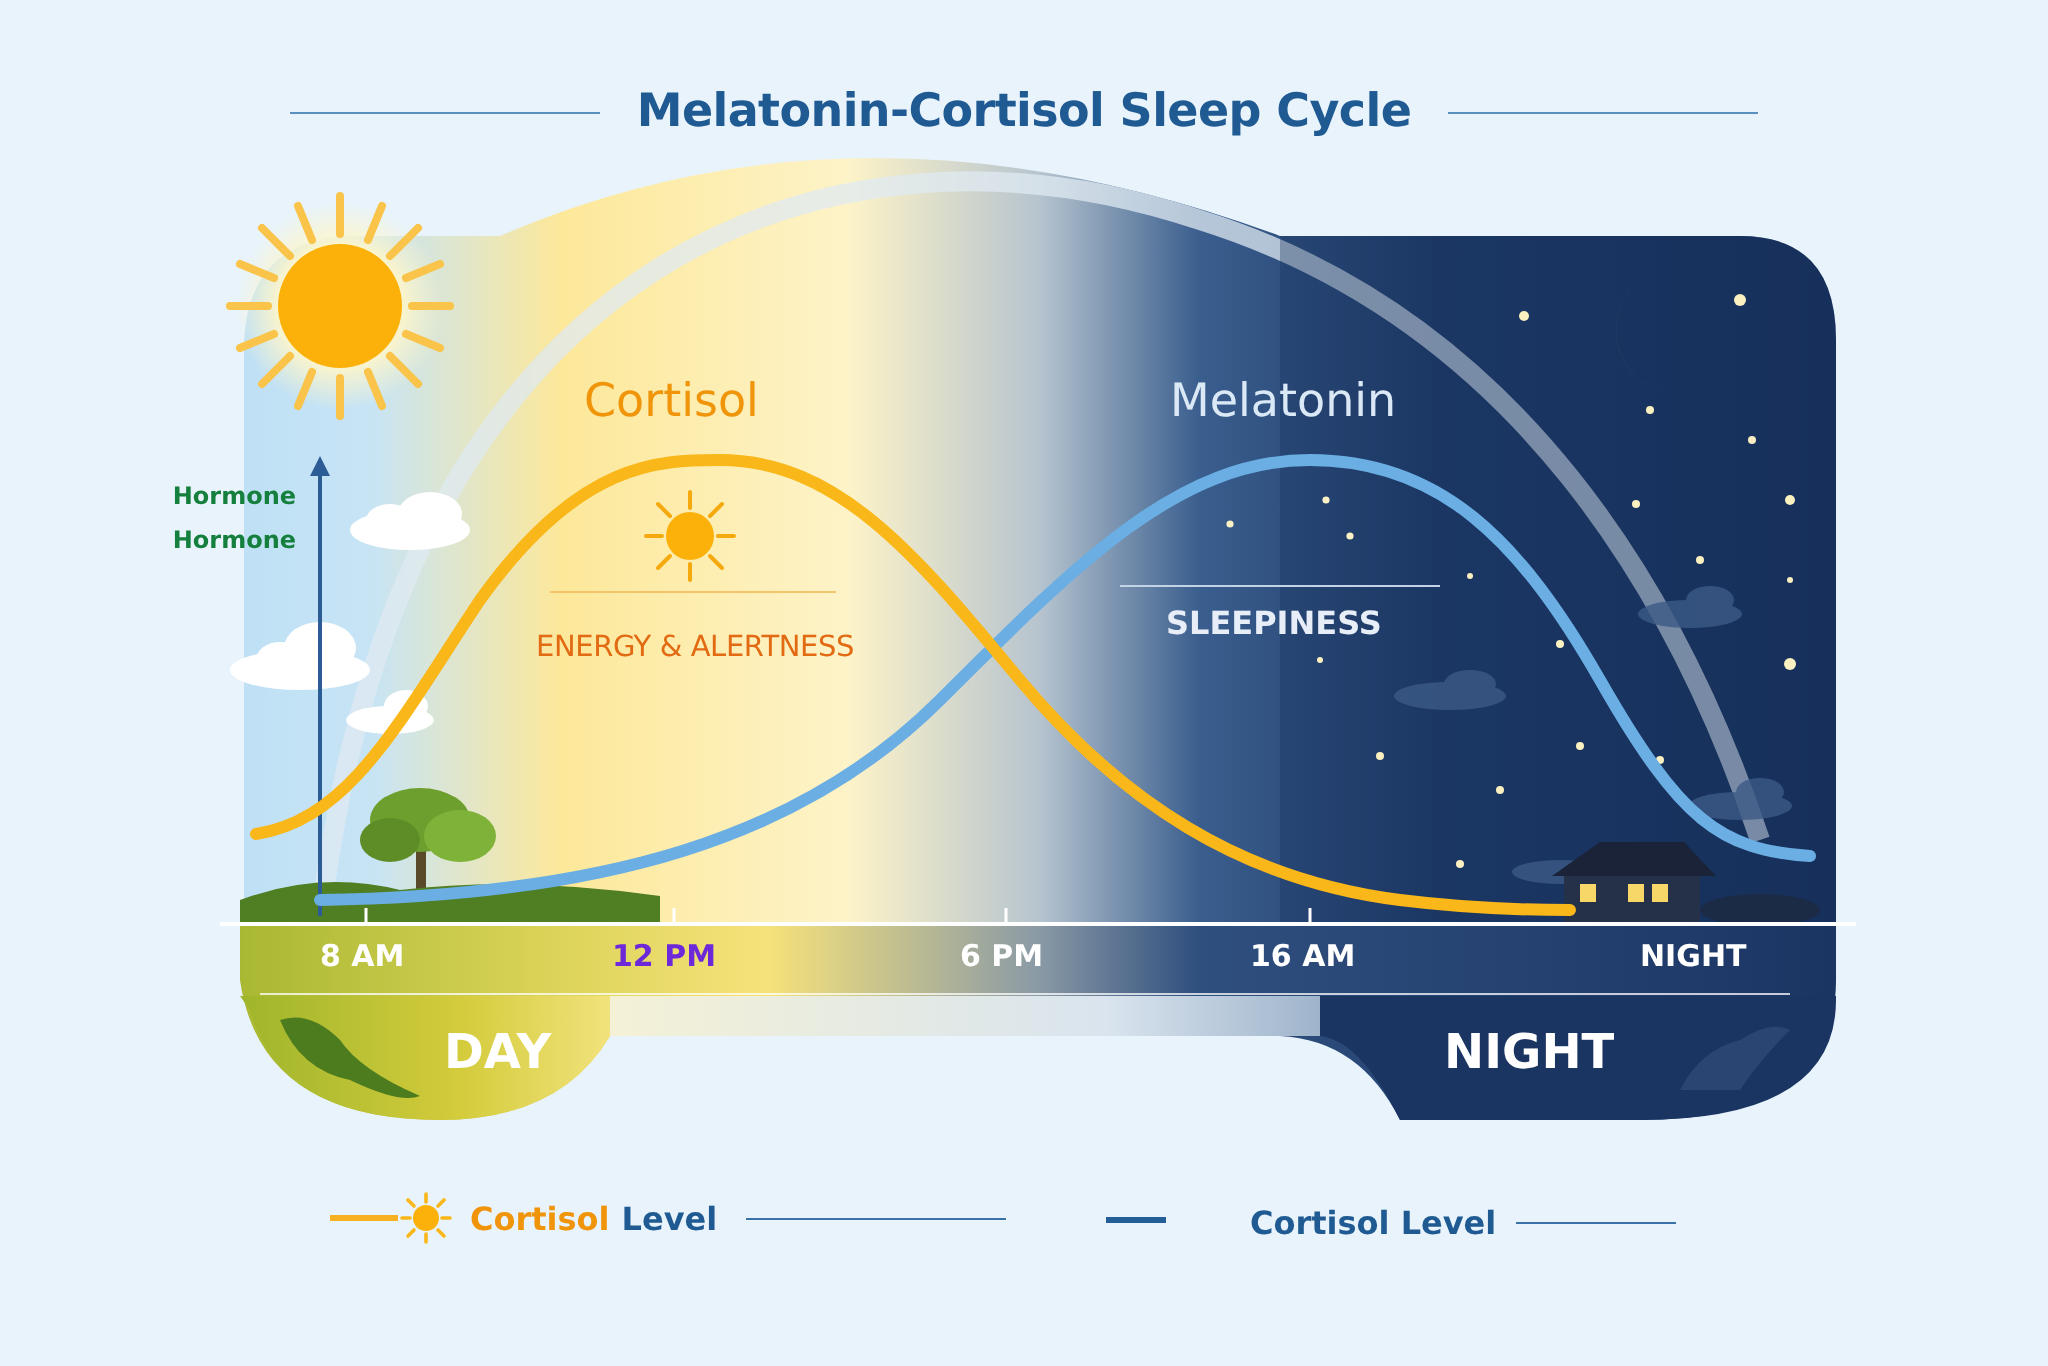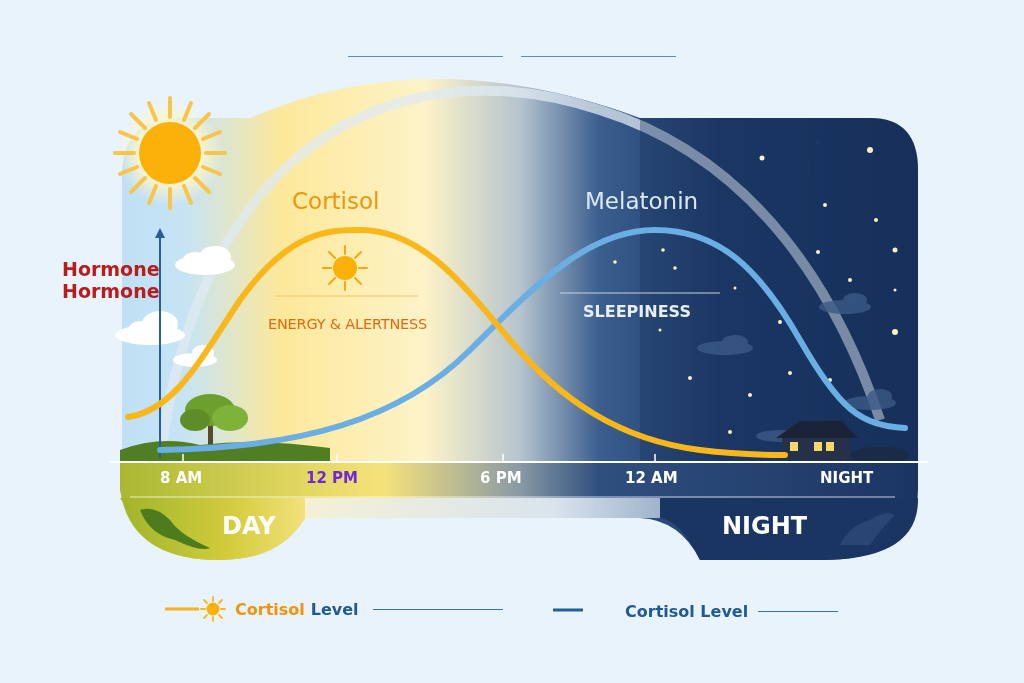--- a/index.html
+++ b/index.html
@@ -13,36 +13,37 @@
     position: absolute; top: 36px; left: 0; width: 1024px; height: 40px;
     display: flex; align-items: center; justify-content: center; gap: 18px;
   }
   .title-rule { width: 155px; height: 1px; background: #5b8fbf; }
   .title {
     font-family: "DejaVu Sans", sans-serif; font-weight: bold; font-size: 23px;
     color: #1f5a92; letter-spacing: -0.3px;
   }
   svg.scene { position: absolute; left: 0; top: 0; }
   .lbl { position: absolute; font-family: "DejaVu Sans", sans-serif; font-weight: bold; white-space: nowrap; }
-  .hormone-lbl { left: 62px; top: 237px; color: #b91c1c; font-size: 19px; text-align: right; line-height: 22px; width: 86px; margin-top: 21px; }
+  .hormone-lbl { left: 62px; top: 237px; color: #15803d; font-size: 12px; text-align: right; line-height: 22px; width: 86px; }
   .cortisol-lbl { left: 292px; top: 188px; color: #f0940a; font-size: 23px; font-weight: normal; }
   .melatonin-lbl { left: 585px; top: 188px; color: #dbe9f6; font-size: 23px; font-weight: normal; }
   .energy-lbl { left: 268px; top: 316px; color: #e26a12; font-size: 14.5px; font-weight: normal; letter-spacing: -0.2px;}
   .sleep-lbl { left: 583px; top: 302px; color: #e7eef7; font-size: 16px; font-weight: bold; }
   .tick-lbl { top: 469px; font-size: 15px; color: #ffffff; }
   .tick-dark { color: #6d28d9; }
   .band-lbl { font-size: 24px; color: #ffffff; top: 512px; text-align: center; }
   .legend { position: absolute; top: 596px; display: flex; align-items: center; }
   .legend .txt { font-family: "DejaVu Sans", sans-serif; font-size: 16px; font-weight: bold; }
 </style>
 </head>
 <body>
 
 <div class="title-row">
   <div class="title-rule"></div>
+  <div class="title">Melatonin-Cortisol Sleep Cycle</div>
   <div class="title-rule"></div>
 </div>
 
 <svg class="scene" width="1024" height="683" viewBox="0 0 1024 683">
   <defs>
     <linearGradient id="skyGrad" x1="0" y1="0" x2="1" y2="0">
       <stop offset="0" stop-color="#bfe0f5"></stop>
       <stop offset="0.08" stop-color="#c7e4f5"></stop>
       <stop offset="0.2" stop-color="#fde89a"></stop>
       <stop offset="0.38" stop-color="#fdf3c8"></stop>
@@ -229,21 +230,21 @@
 </div>
 
 <div class="lbl cortisol-lbl">Cortisol</div>
 <div class="lbl melatonin-lbl">Melatonin</div>
 <div class="lbl energy-lbl">ENERGY &amp; ALERTNESS</div>
 <div class="lbl sleep-lbl">SLEEPINESS</div>
 
 <div class="lbl tick-lbl" style="left:160px;">8 AM</div>
 <div class="lbl tick-lbl tick-dark" style="left:306px;">12 PM</div>
 <div class="lbl tick-lbl" style="left:480px;">6 PM</div>
-<div class="lbl tick-lbl" style="left:625px;">12 AM</div>
+<div class="lbl tick-lbl" style="left:625px;">16 AM</div>
 <div class="lbl tick-lbl" style="left:820px;">NIGHT</div>
 
 <div class="lbl band-lbl" style="left:222px;">DAY</div>
 <div class="lbl band-lbl" style="left:722px;">NIGHT</div>
 
 <div class="legend" style="left:165px;">
   <svg width="70" height="26">
     <line x1="0" y1="13" x2="34" y2="13" stroke="#f6b020" stroke-width="3"></line>
     <g transform="translate(48,13)" stroke="#f9b71a" stroke-width="1.8" stroke-linecap="round">
       <line x1="0" y1="-8" x2="0" y2="-12"></line>

